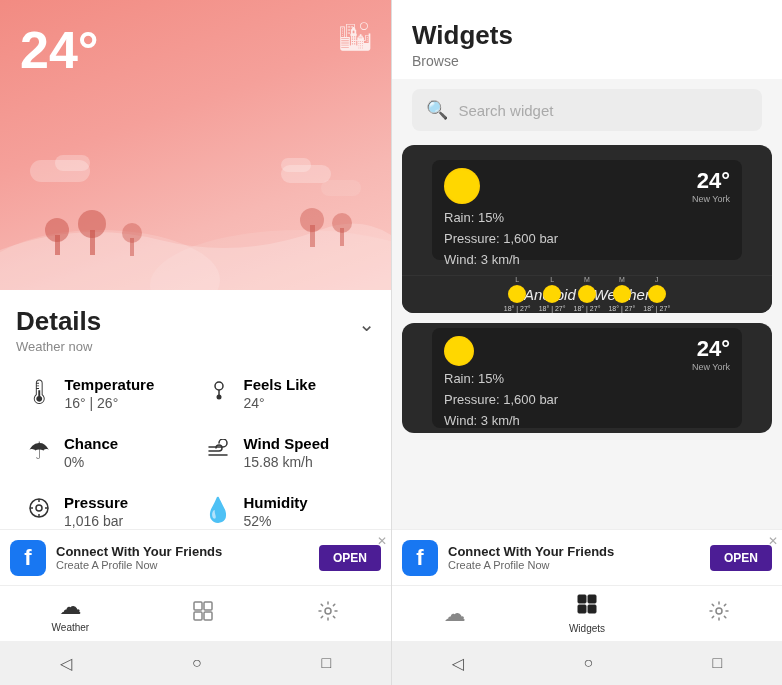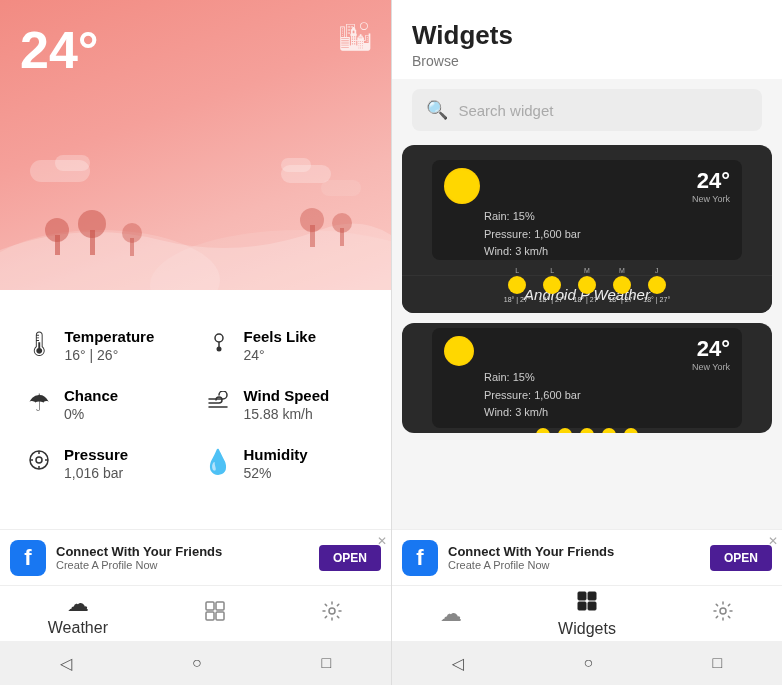--- a/index.html
+++ b/index.html
@@ -202,21 +202,21 @@
       display: flex;
       flex-direction: column;
       align-items: center;
       gap: 2px;
       cursor: pointer;
       padding: 4px 20px;
     }
 
     .nav-item-icon { font-size: 22px; color: #888; }
     .nav-item-icon.active { color: #333; }
-    .nav-item-label { font-size: 16px; color: #333; }
+    .nav-item-label { font-size: 10px; color: #333; }
 
     
     .android-nav {
       height: 44px;
       background: #f0f0f0;
       display: flex;
       align-items: center;
       justify-content: space-around;
     }
 
@@ -294,21 +294,21 @@
       padding: 8px 12px;
       position: relative;
     }
 
     .mini-weather-top {
       display: flex;
       justify-content: space-between;
       align-items: flex-start;
     }
 
-    .mini-weather-info { font-size: 11px; color: #ccc; line-height: 1.6; margin-left: 40px; }
+    .mini-weather-info { font-size: 13px; color: #ccc; line-height: 1.6; }
 
     .mini-weather-temp {
       text-align: right;
     }
     .mini-weather-temp-val { font-size: 22px; color: #fff; font-weight: 700; }
     .mini-weather-city { font-size: 9px; color: #aaa; text-align: center; }
 
     .mini-weather-days {
       display: flex;
       gap: 8px;
@@ -402,20 +402,27 @@
         <circle cx="132" cy="83" r="10" fill="rgba(200,80,70,0.4)"></circle>
         <rect x="310" y="75" width="5" height="22" fill="rgba(200,80,70,0.5)"></rect>
         <circle cx="312" cy="70" r="12" fill="rgba(200,80,70,0.4)"></circle>
         <rect x="340" y="78" width="4" height="18" fill="rgba(200,80,70,0.5)"></rect>
         <circle cx="342" cy="73" r="10" fill="rgba(200,80,70,0.4)"></circle>
       </svg>
     </div>
   </div>
 
   <div class="details-section">
+    <div class="details-header">
+      <div>
+        <div class="details-title">Details</div>
+        <div class="details-subtitle">Weather now</div>
+      </div>
+      <div class="chevron-down">⌄</div>
+    </div>
 
     <div class="weather-grid">
 
       <div class="weather-item">
         <div class="weather-item-icon">🌡</div>
         <div class="weather-item-info">
           <div class="weather-item-label">Temperature</div>
           <div class="weather-item-value">16° | 26°</div>
         </div>
       </div>

